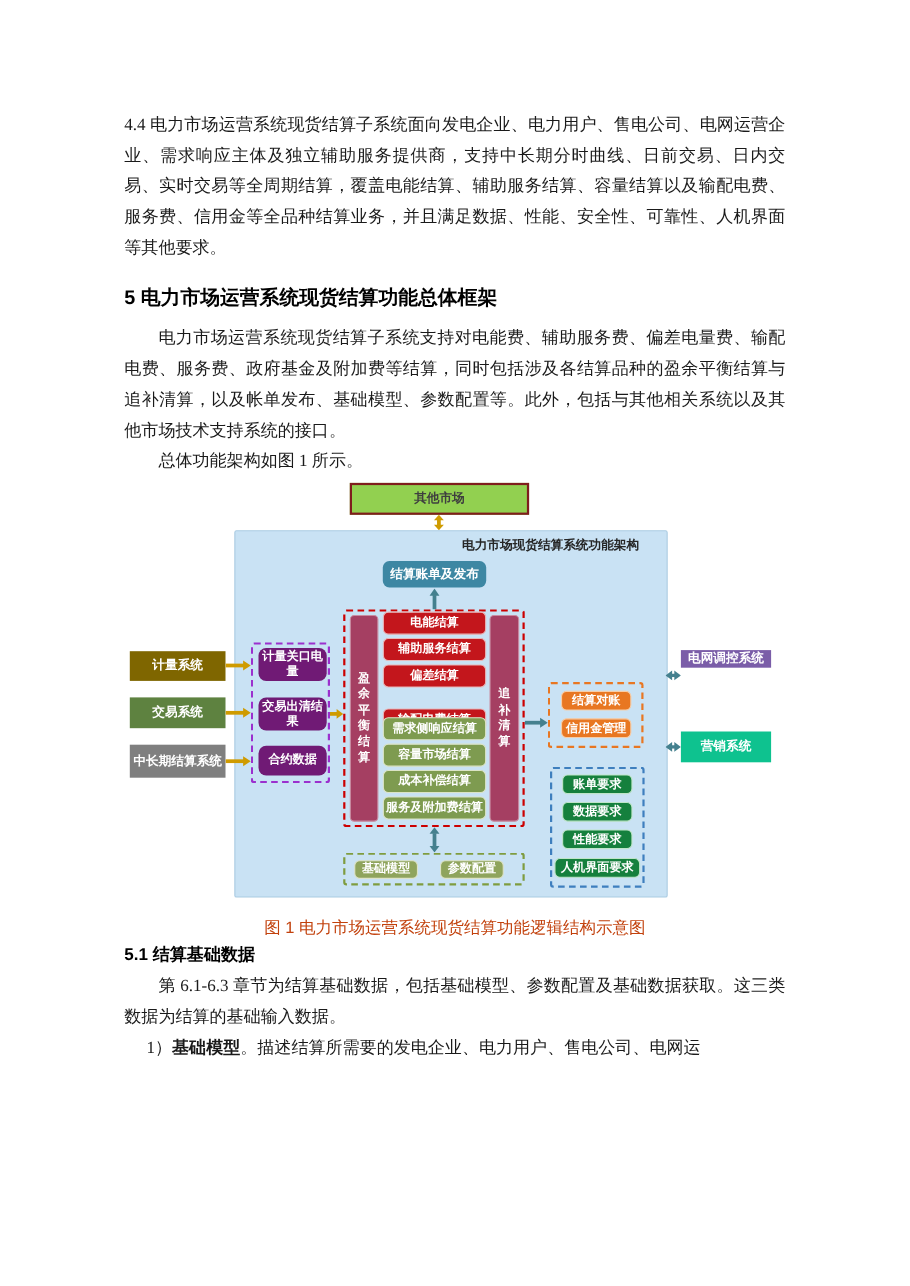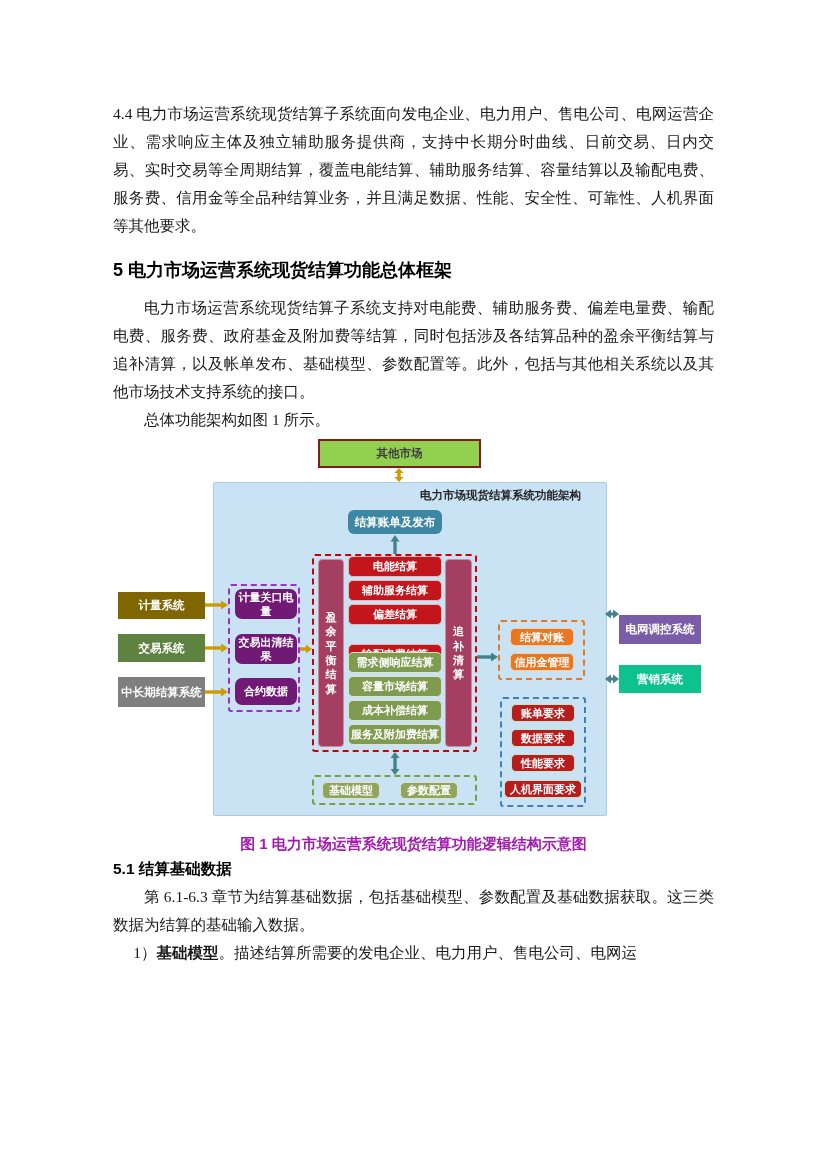--- a/index.html
+++ b/index.html
@@ -34,36 +34,36 @@
     text-align:center; font-family:"Liberation Sans", sans-serif; font-weight:bold;
     color:#fff; box-sizing:border-box; line-height:1.3; padding:1px 2px;
   }
   .bx-othermarket { background:#92d050; border:2px solid #7f1d1d; color:#3f3f3f; font-size:11.5px; }
   .bx-bill   { background:#3d87a3; border-radius:6px; font-size:11.5px; }
   .bx-teal   { background:#701a75; border-radius:7px; font-size:11px; }
   .bx-red    { background:#c3161c; border:1px solid #e9b6b8; border-radius:5px; font-size:11px; }
   .bx-olive  { background:#7e9b50; border:1px solid #dbe4c6; border-radius:5px; font-size:11px; }
   .bar       { background:#a53f62; border:1px solid #c98ba0; border-radius:4px; font-size:11px; }
   .bx-orange { background:#e87722; border:1px solid #f6cda8; border-radius:5px; font-size:11px; }
-  .bx-green  { background:#b91c1c; border:1px solid #bfe5c9; border-radius:5px; font-size:11px; }
+  .bx-green  { background:#15803d; border:1px solid #bfe5c9; border-radius:5px; font-size:11px; }
   .bx-base   { background:#8fa45c; border:1px solid #dde3c9; border-radius:5px; font-size:11px; }
   .bx-metering { background:#7f6600; font-size:11.5px; }
   .bx-trading  { background:#5e8240; font-size:11.5px; }
   .bx-midlong  { background:#7f7f7f; font-size:11.5px; }
   .bx-dispatch { background:#7a5da8; font-size:11.5px; }
   .bx-marketing{ background:#0ec28f; font-size:11.5px; }
   .dash { position:absolute; border:2px dashed; border-radius:3px; box-sizing:border-box; }
   .dash-purple { border-color:#9b30ce; }
   .dash-red    { border-color:#cc0000; }
   .dash-orange { border-color:#e87722; }
   .dash-blue   { border-color:#3e7fbe; }
   .dash-olive  { border-color:#7f9c3f; }
   .caption {
-    text-align:center; font-family:"Liberation Sans", sans-serif; font-weight:bold;
-    font-size:15px; color:#a21caf; margin:14px 0 0 0; line-height:22px;
+    text-align:center; font-family:"Liberation Sans", sans-serif; font-weight:normal;
+    font-size:15px; color:#c2410c; margin:14px 0 0 0; line-height:22px;
   }
   svg.arr { position:absolute; display:block; }
   .gold-fill { fill:#cf9b00; }
   .teal-fill { fill:#44808e; }
 </style>
 </head>
 <body>
 
 <div class="page">
 
@@ -162,21 +162,21 @@
       <polygon class="teal-fill" points="0,6 6,1.5 6,10.5"></polygon>
       <rect class="teal-fill" x="5" y="4.5" width="4" height="3"></rect>
       <polygon class="teal-fill" points="14,6 8,1.5 8,10.5"></polygon>
     </svg>
     <svg class="arr" style="left:492px;top:234px;" width="14" height="12" viewBox="0 0 14 12">
       <polygon class="teal-fill" points="0,6 6,1.5 6,10.5"></polygon>
       <rect class="teal-fill" x="5" y="4.5" width="4" height="3"></rect>
       <polygon class="teal-fill" points="14,6 8,1.5 8,10.5"></polygon>
     </svg>
 
-    <div class="bx bx-dispatch" style="left:506px;top:176px;width:82px;height:29px;">电网调控系统</div>
+    <div class="bx bx-dispatch" style="left:506px;top:152px;width:82px;height:16px;">电网调控系统</div>
     <div class="bx bx-marketing" style="left:506px;top:226px;width:82px;height:28px;">营销系统</div>
   </div>
 
   <p class="caption">图 1 电力市场运营系统现货结算功能逻辑结构示意图</p>
 
 
   <h2 class="sub">5.1 结算基础数据</h2>
 
   <p class="body-text indent">第 6.1-6.3 章节为结算基础数据，包括基础模型、参数配置及基础数据获取。这三类数据为结算的基础输入数据。</p>
 

